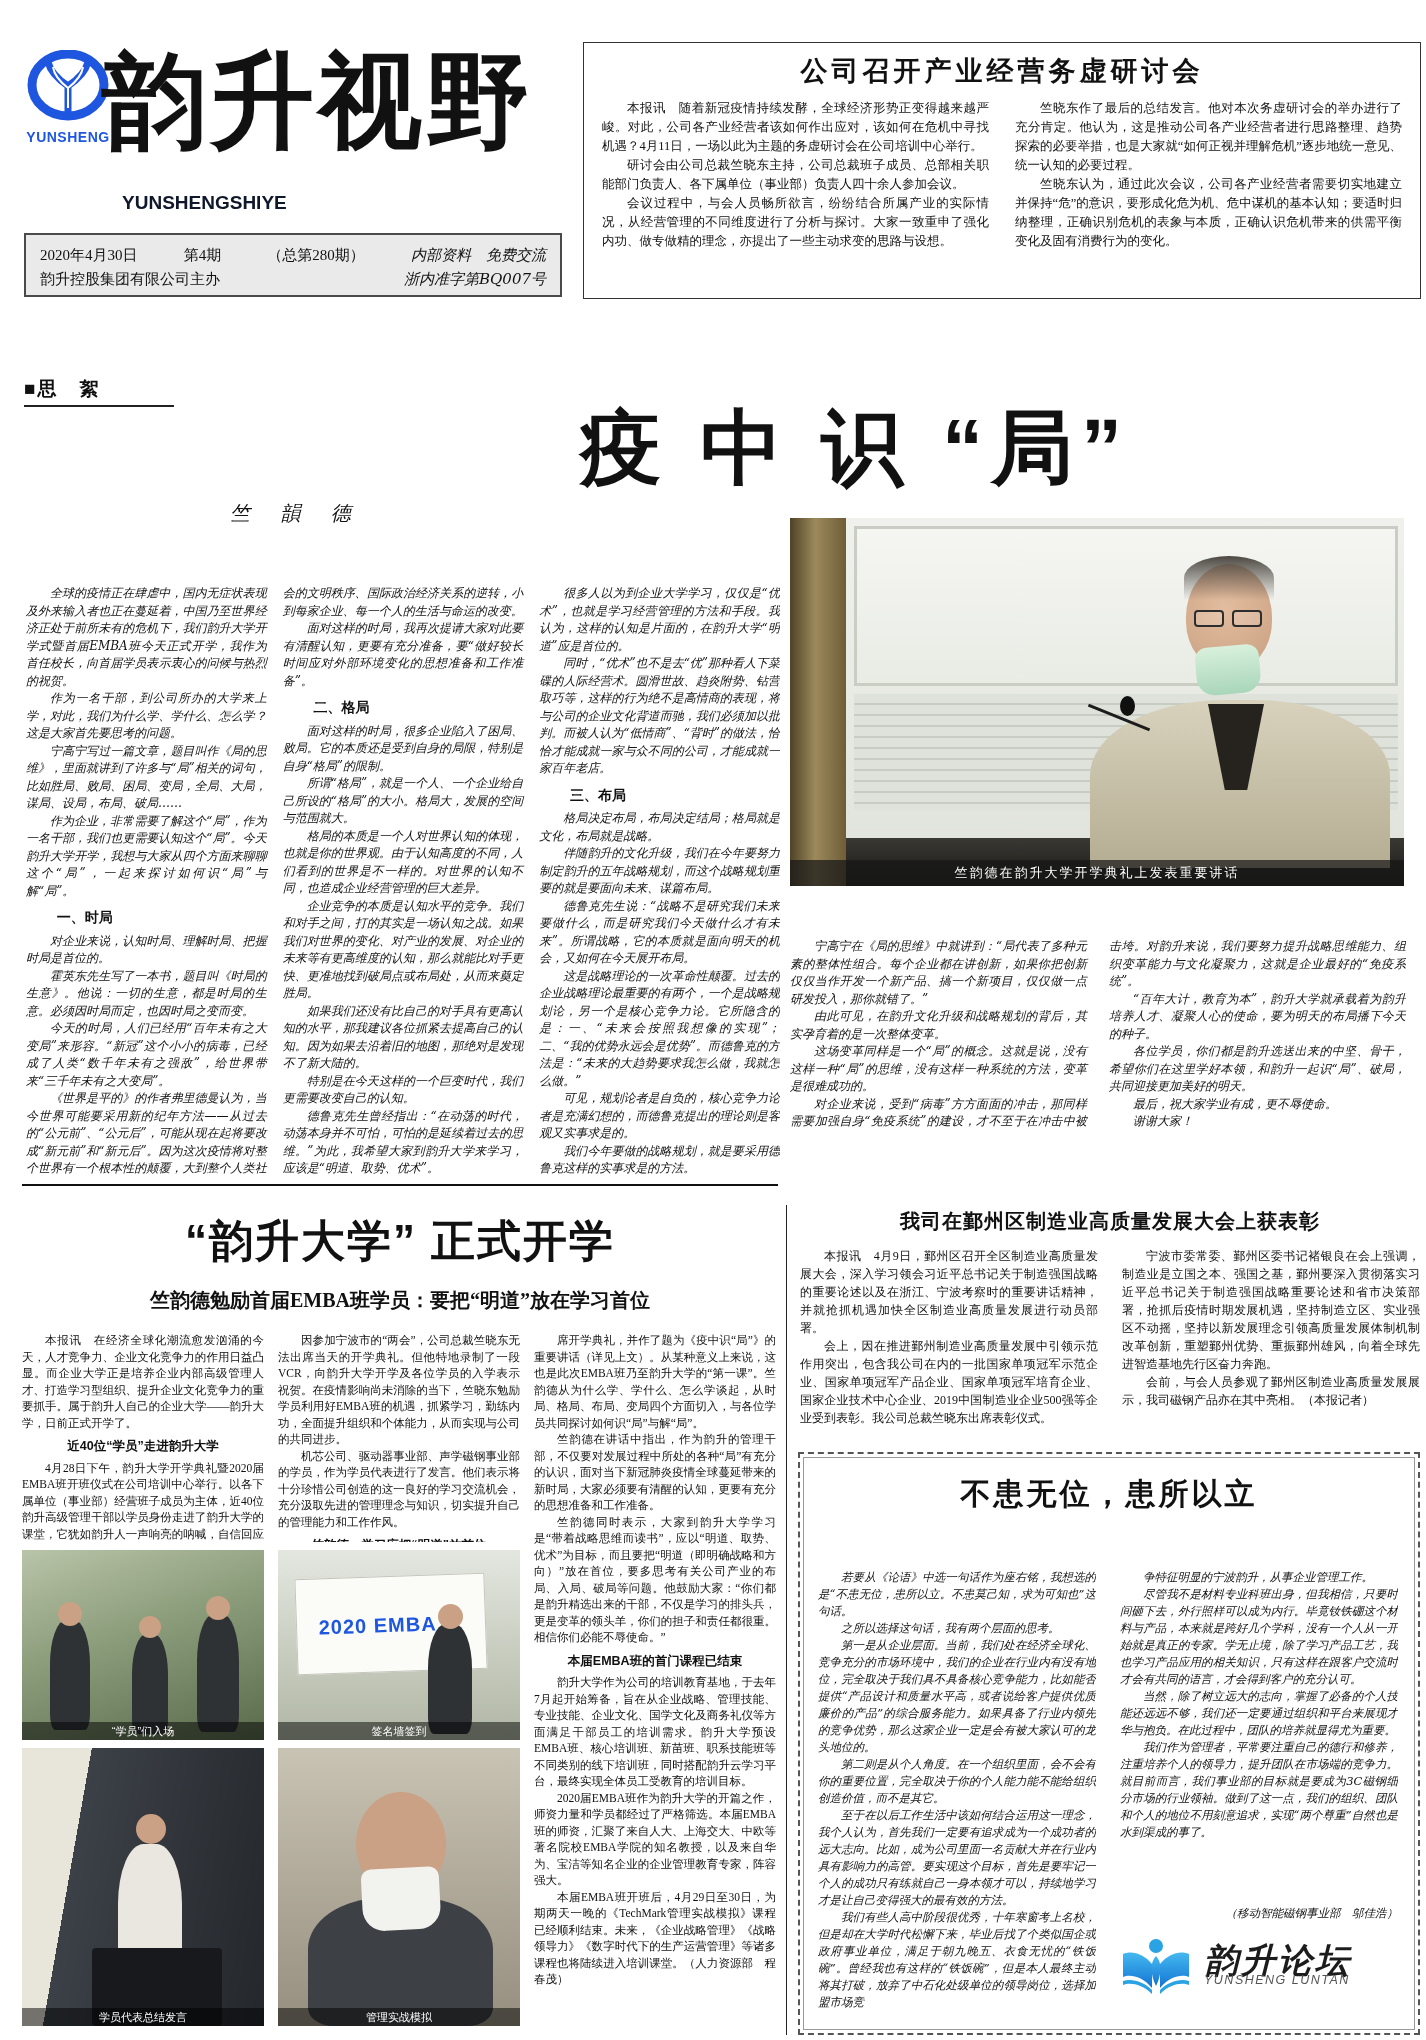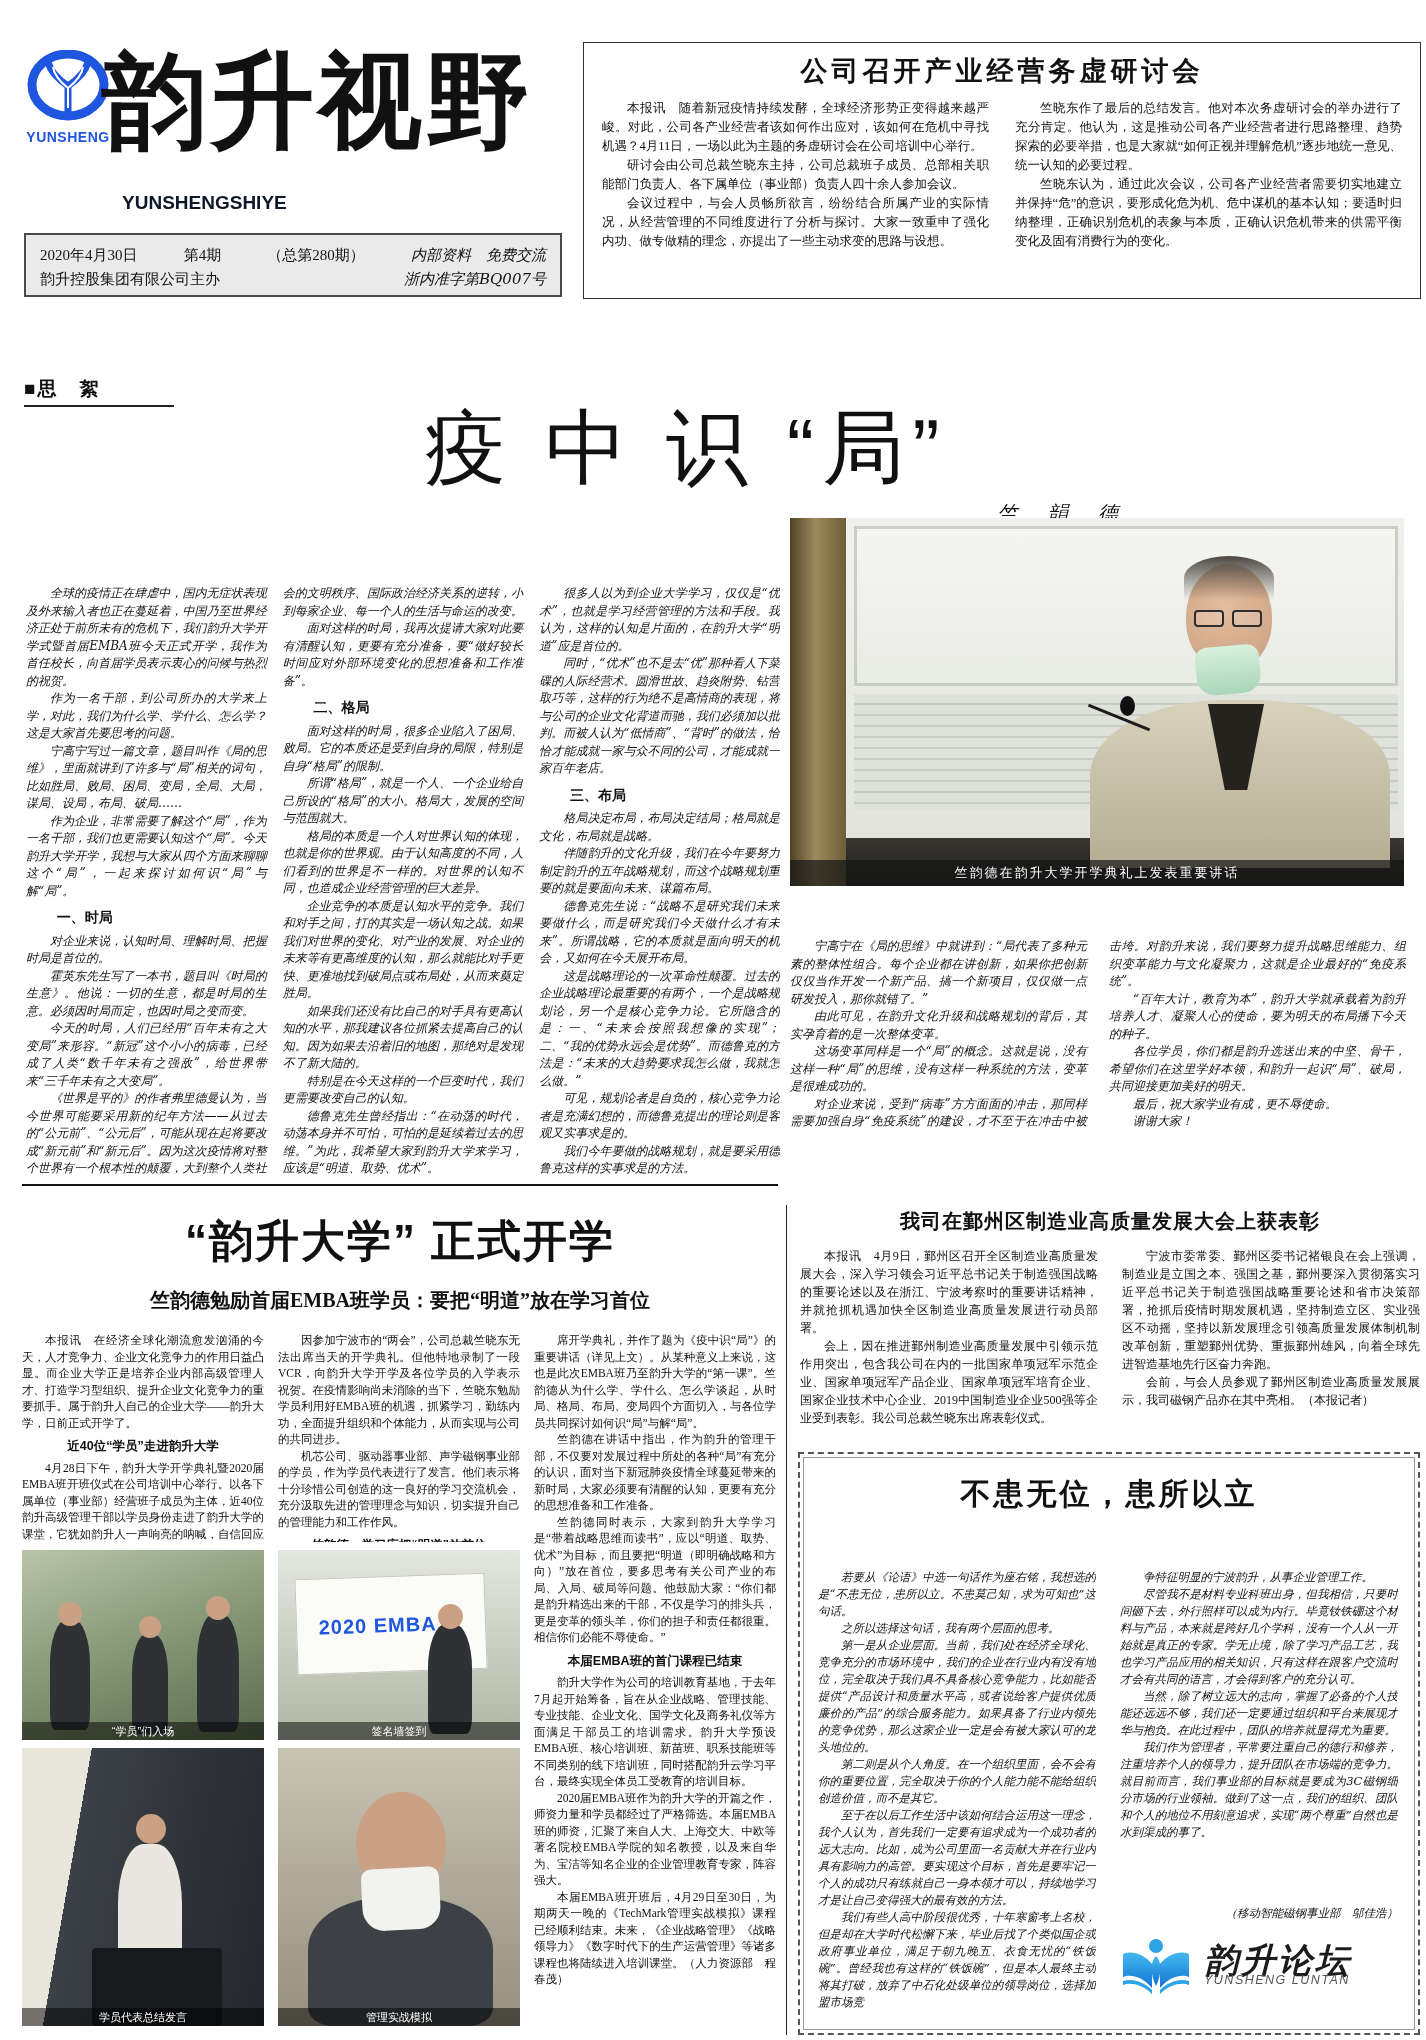--- a/index.html
+++ b/index.html
@@ -19,22 +19,22 @@
   
   .symposium { position:absolute; left:583px; top:42px; width:838px; height:257px; border:1px solid #333; padding:10px 18px 8px; }
   .symposium-headline { text-align:center; font-size:27px; font-weight:900; letter-spacing:4px; font-family:"Liberation Sans",sans-serif; margin-bottom:10px; }
   .symposium-body { column-count:2; column-gap:26px; font-size:12.5px; line-height:19px; height:188px; overflow:hidden; text-align:justify; }
   .symposium-body p, .award-body p { text-indent:2em; }
 
   
   .section-label { position:absolute; left:24px; top:376px; font-size:19px; font-weight:bold; font-family:"Liberation Sans",sans-serif; border-bottom:2px solid #222; padding-bottom:3px; width:150px; letter-spacing:2px; }
 
   
-  .essay-headline { position:absolute; left:236px; top:402px; width:900px; text-align:center; font-size:82px; line-height:92px; font-weight:400; letter-spacing:8px; font-family:"Liberation Sans",sans-serif; white-space:nowrap; }
-  .essay-byline { position:absolute; left:230px; top:500px; width:900px; text-align:right; font-size:20px; letter-spacing:12px; font-family:"DejaVu Serif",serif; font-style:italic; }
+  .essay-headline { position:absolute; left:230px; top:402px; width:900px; text-align:right; font-size:82px; line-height:92px; font-weight:700; letter-spacing:8px; font-family:"Liberation Sans",sans-serif; white-space:nowrap; }
+  .essay-byline { position:absolute; left:230px; top:500px; width:900px; text-align:left; font-size:20px; letter-spacing:12px; font-family:"DejaVu Serif",serif; font-style:italic; }
   .essay-left { position:absolute; left:26px; top:545px; width:754px; height:625px; column-count:3; column-gap:16px; overflow:hidden; }
   .essay-right { position:absolute; left:790px; top:898px; width:616px; height:272px; column-count:2; column-gap:22px; overflow:hidden; }
   .script-body { font-family:"DejaVu Serif",serif; font-style:italic; font-size:12px; line-height:17.5px; text-align:justify;margin-top:40px; }
   .script-body p { text-indent:2em; }
   .essay-left .sub, .essay-right .sub { font-style:normal; font-family:"Liberation Sans",sans-serif; font-weight:bold; font-size:14px; text-indent:0; margin:9px 0 6px 2.2em; }
 
   
   .photo-main { position:absolute; left:790px; top:518px; width:614px; height:368px; overflow:hidden; background:#e7e8e2; }
   .pm-wood { position:absolute; left:0; top:0; width:56px; height:100%; background:linear-gradient(90deg,#4f4226,#9c8a5c 45%,#6e5d38); }
   .pm-wall { position:absolute; left:56px; top:0; right:0; height:100%; background:linear-gradient(180deg,#f0f1ec,#dfe2da); }

